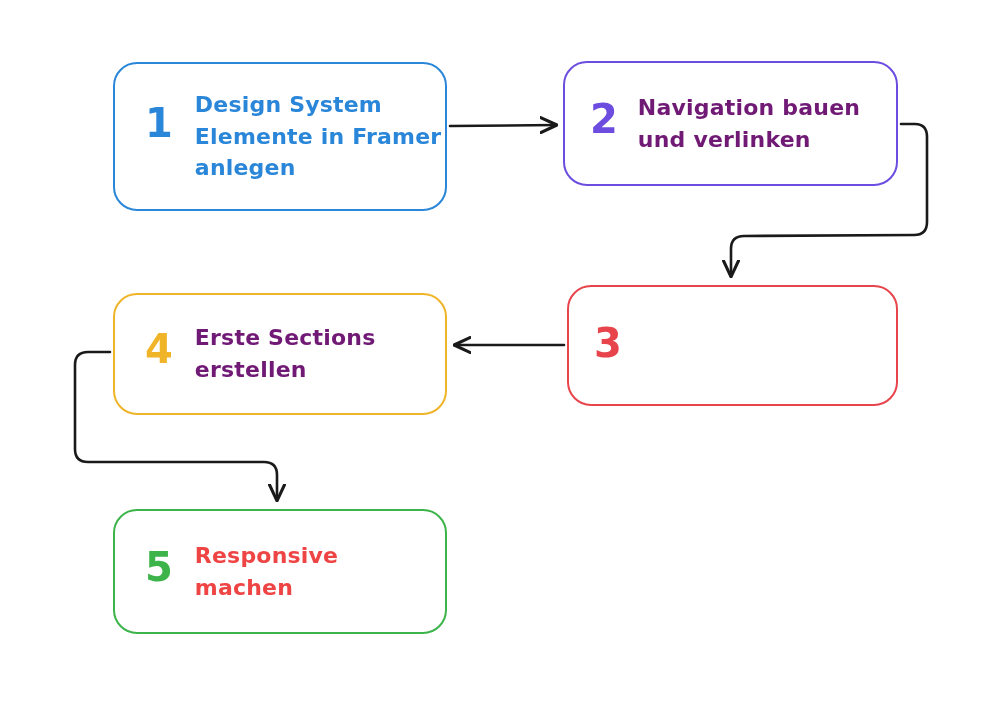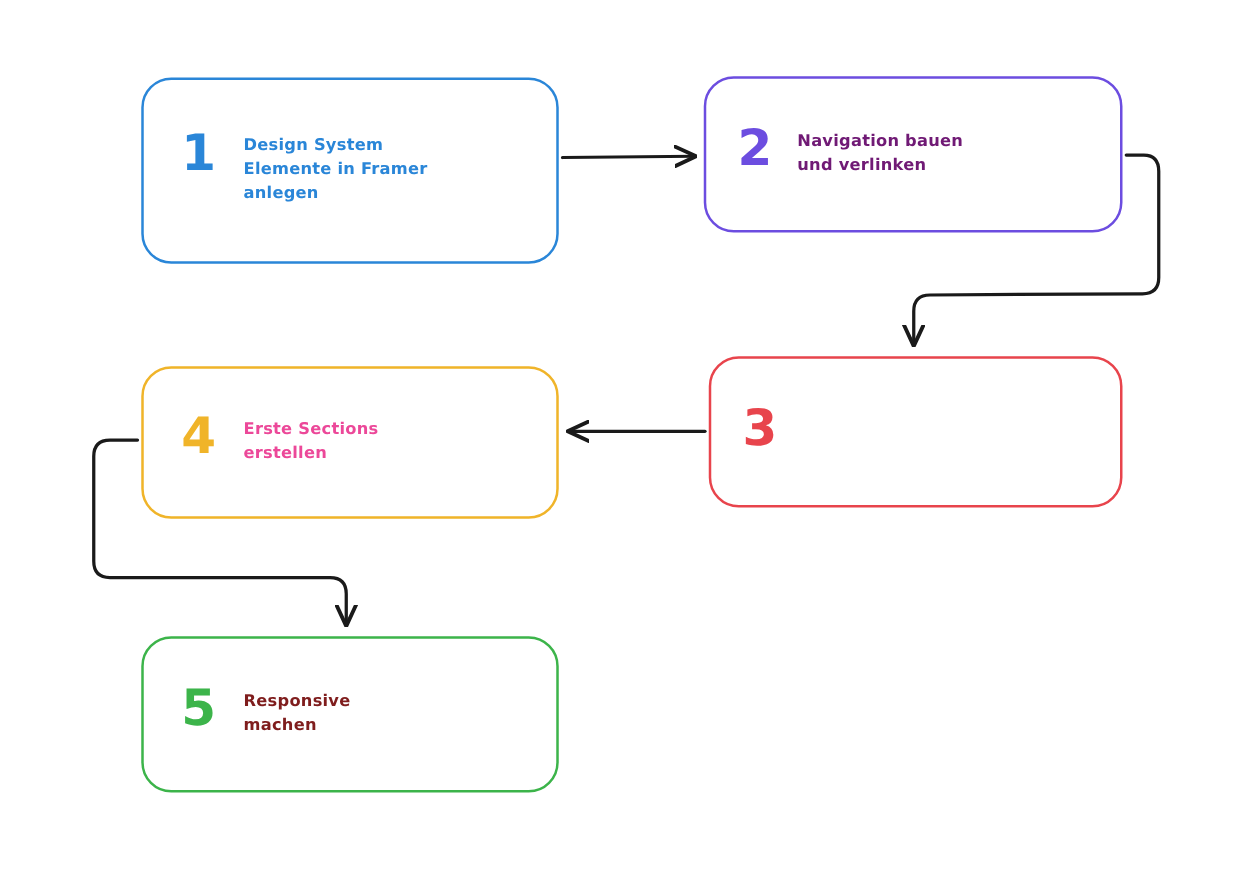--- a/index.html
+++ b/index.html
@@ -34,21 +34,21 @@
     align-items: center;
   }
   .node-num {
     font-size: 40px;
     font-weight: 700;
     line-height: 1;
     flex: 0 0 auto;
     letter-spacing: 0px;
   }
   .node-label {
-    font-size: 13px;
+    font-size: 22px;
     font-weight: 600;
     line-height: 1.45;
     white-space: pre-line;
     letter-spacing: 0.2px;
   }
   
   #node-1 { left: 113px; top: 62px;  width: 334px; height: 149px; padding: 0 0 0 30px; }
   #node-1 .node-num   { margin-right: 22px; margin-top: -28px; }
   
   #node-2 { left: 563px; top: 61px;  width: 335px; height: 125px; padding: 0 0 0 25px; }
@@ -106,23 +106,23 @@
     <span class="node-label" style="color: #701a75;">Navigation bauen
 und verlinken</span>
   </div>
 
   <div class="node" id="node-3" style="border-color: rgb(232, 68, 76);">
     <span class="node-num" style="color: rgb(232, 68, 76);">3</span>
   </div>
 
   <div class="node" id="node-4" style="border-color: rgb(240, 180, 41);">
     <span class="node-num" style="color: rgb(240, 180, 41);">4</span>
-    <span class="node-label" style="color: #ec4899;">Erste Sections
+    <span class="node-label" style="color: #701a75;">Erste Sections
 erstellen</span>
   </div>
 
   <div class="node" id="node-5" style="border-color: rgb(60, 180, 74);">
     <span class="node-num" style="color: rgb(60, 180, 74);">5</span>
-    <span class="node-label" style="color: #7f1d1d;">Responsive
+    <span class="node-label" style="color: #ef4444;">Responsive
 machen</span>
   </div>
 
 </div>
 
 </body></html>

